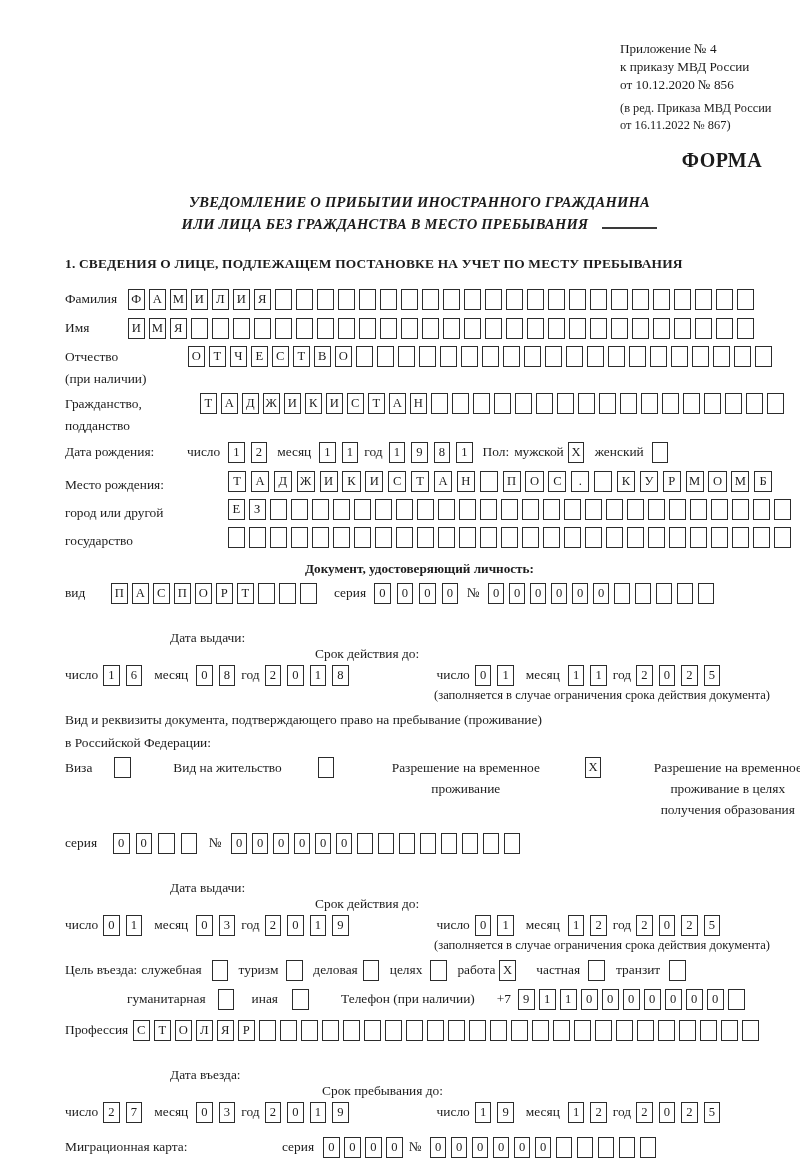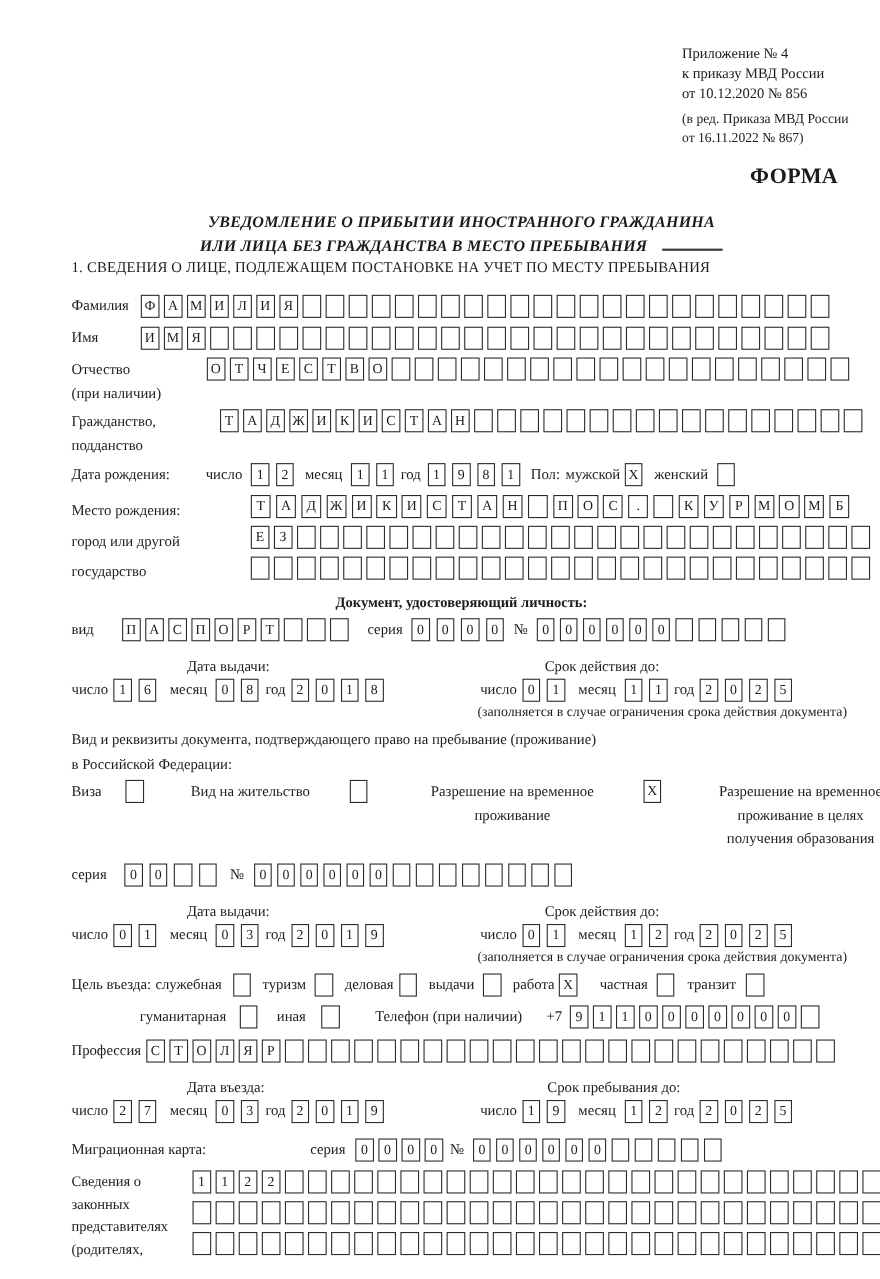--- a/index.html
+++ b/index.html
@@ -18,40 +18,40 @@
   .ap-gap { margin-top: 6px; }
   .forma { margin-left: 555px; width: 150px; text-align: right; padding-right: 8px;
            font-weight: bold; font-size: 20px; margin-top: 16px; letter-spacing: .4px; }
 
   
   .title { text-align: center; font-weight: bold; font-size: 14.6px; line-height: 21.5px;
            margin-top: 20px; letter-spacing: .2px; font-style: italic; }
   .under { display: inline-block; width: 55px; border-bottom: 2px solid #3a3a3a;
            height: 13px; margin-left: 14px; }
 
-  .sec { font-weight: normal; font-size: 13.4px; letter-spacing: .2px; }
+  .sec { font-weight: bold; font-size: 13.4px; margin-top: 21px; letter-spacing: .2px; }
 
   
   .frow { display: flex; align-items: center; margin-top: 7px; }
   .frow.top { align-items: flex-start; gap: 20px; }
   .lbl { font-size: 13.4px; flex: none; line-height: 22px; }
   .lblcol { display: flex; flex-direction: column; flex: none; font-size: 13.4px; line-height: 22px; }
   .rowscol { display: flex; flex-direction: column; gap: 7px; }
 
   .boxes { display: inline-flex; flex: none; }
   .cell { display: inline-block; width: 16.5px; height: 21px; border: 1.6px solid #2c2c2c;
           margin-right: 4.5px; text-align: center; font-size: 12.6px; line-height: 18px;
           background: #fff; flex: none; }
   .sep .cell { margin-right: 6px; }
   .wide .cell { width: 18.2px; margin-right: 4.7px; }
 
   .center-b { text-align: center; font-weight: bold; font-size: 13.2px; margin-top: 6px; }
   .plain { font-size: 13.4px; margin-top: 9px; }
 
-  .dlabels { display: flex; font-size: 13.4px; margin-top: 15px; }
+  .dlabels { display: flex; font-size: 13.4px; margin-top: 26px; flex-direction: column; }
   .note-r { text-align: right; font-size: 12.6px; padding-right: 4px; margin-top: 2px; }
 
   .optlbl { display: inline-block; text-align: center; font-size: 13.4px; line-height: 21px; flex: none; }
 </style>
 </head>
 <body>
 
 <div class="page">
 
   <div class="appendix">
@@ -518,21 +518,21 @@
         <span class="cell"></span>
       </span>
     <span class="lbl" style="margin-left:6px">туризм</span>
     <span class="boxes" style="margin-left:8px">
         <span class="cell"></span>
       </span>
     <span class="lbl" style="margin-left:6px">деловая</span>
     <span class="boxes" style="margin-left:5px">
         <span class="cell"></span>
       </span>
-    <span class="lbl" style="margin-left:6px">выдачи</span>
+    <span class="lbl" style="margin-left:6px">целях</span>
     <span class="boxes" style="margin-left:8px">
         <span class="cell"></span>
       </span>
     <span class="lbl" style="margin-left:6px">работа</span>
     <span class="boxes" style="margin-left:4px">
         <span class="cell">X</span>
       </span>
     <span class="lbl" style="margin-left:16px">частная</span>
     <span class="boxes" style="margin-left:8px">
         <span class="cell"></span>

